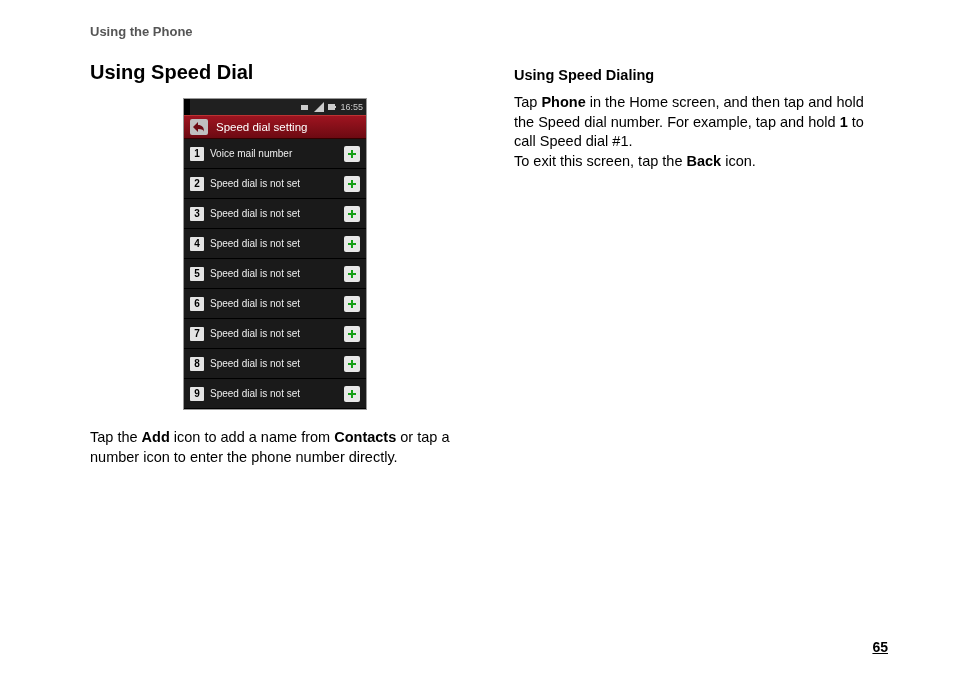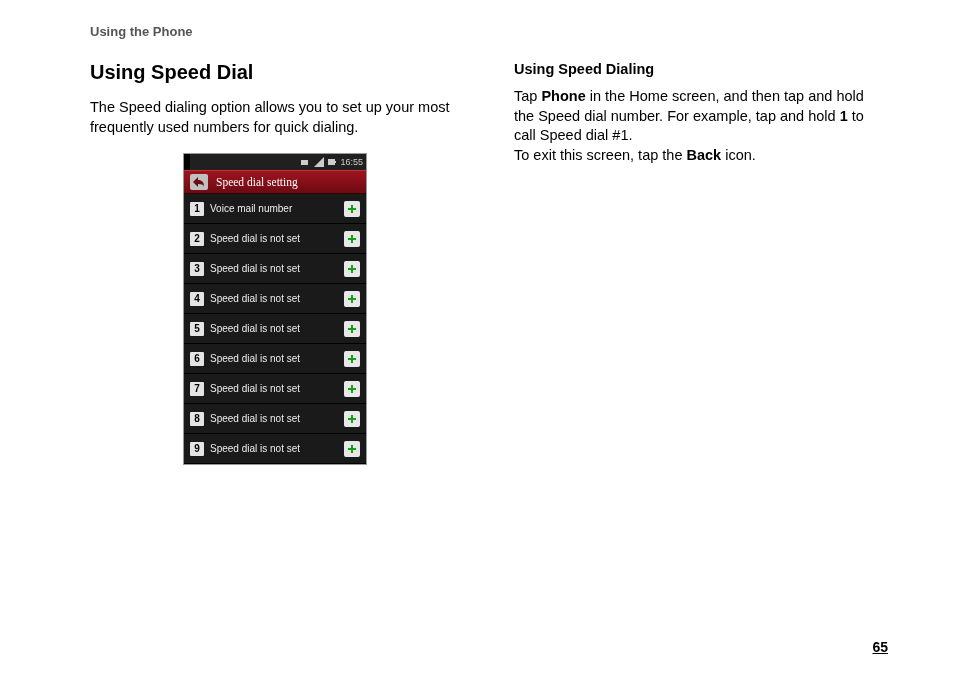--- a/index.html
+++ b/index.html
@@ -35,21 +35,21 @@
   }
   .body-text {
     font-size: 14.5px;
     line-height: 1.35;
     margin-bottom: 16px;
   }
   h2 {
     font-size: 14.5px;
     font-weight: bold;
     margin-bottom: 10px;
-    margin-top: 0;
+    margin-top: 6px;
   }
   .bold { font-weight: bold; }
 
   
   .phone-wrap {
     display: flex;
     justify-content: center;
     margin: 6px 0 18px 0;
   }
   .phone {
@@ -87,21 +87,21 @@
   }
   .back-ico {
     width: 18px; height: 16px;
     background: #c0c0c0;
     border-radius: 2px;
     display:flex; align-items:center; justify-content:center;
     color:#6d0a12;
     font-size:12px;
     font-weight:bold;
   }
-  .title-bar-text { font-size: 11.5px; font-family: Liberation Serif, serif; }
+  .title-bar-text { font-size: 11.5px; }
   .list-row {
     height: 30px;
     background: #1a1a1a;
     border-bottom: 1px solid #000;
     display: flex;
     align-items: center;
     padding: 0 6px;
     gap: 6px;
   }
   .num-box {
@@ -139,21 +139,20 @@
 </style>
 </head>
 <body>
 
 <div class="header">Using the Phone</div>
 
 <div class="columns">
 
   <div class="col">
     <h1>Using Speed Dial</h1>
-    <p class="body-text">The Speed dialing option allows you to set up your most frequently used numbers for quick dialing.</p>
 
     <div class="phone-wrap">
       <div class="phone">
         <div class="status-bar">
           <span class="status-ico">
             <svg viewBox="0 0 10 10">
                 <rect x="0" y="3" width="7" height="5" fill="#ccc"></rect>
               </svg>
           </span>
           <span class="status-ico">
@@ -265,20 +264,23 @@
                 <svg width="10" height="10" viewBox="0 0 10 10">
                   <rect x="4" y="1" width="2" height="8" fill="#17a017"></rect>
                   <rect x="1" y="4" width="8" height="2" fill="#17a017"></rect>
                 </svg>
               </div>
             </div>
           </div>
       </div>
     </div>
 
+    <p class="body-text">
+      <span>Tap the </span><span class="bold">Add</span><span> icon to add a name from </span><span class="bold">Contacts</span><span> or tap a number icon to enter the phone number directly.</span>
+    </p>
   </div>
 
   <div class="col">
     <h2>Using Speed Dialing</h2>
     <p class="body-text">
       <span>Tap </span><span class="bold">Phone</span><span> in the Home screen, and then tap and hold the Speed dial number. For example, tap and hold </span><span class="bold">1</span><span> to call Speed dial #1.</span><br>
       <span>To exit this screen, tap the </span><span class="bold">Back</span><span> icon.</span>
     </p>
   </div>
 

